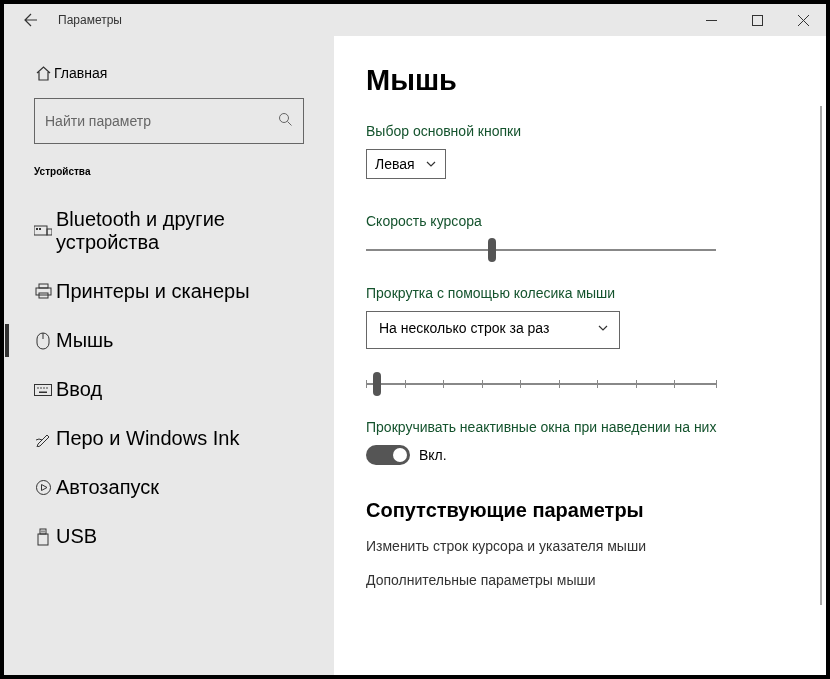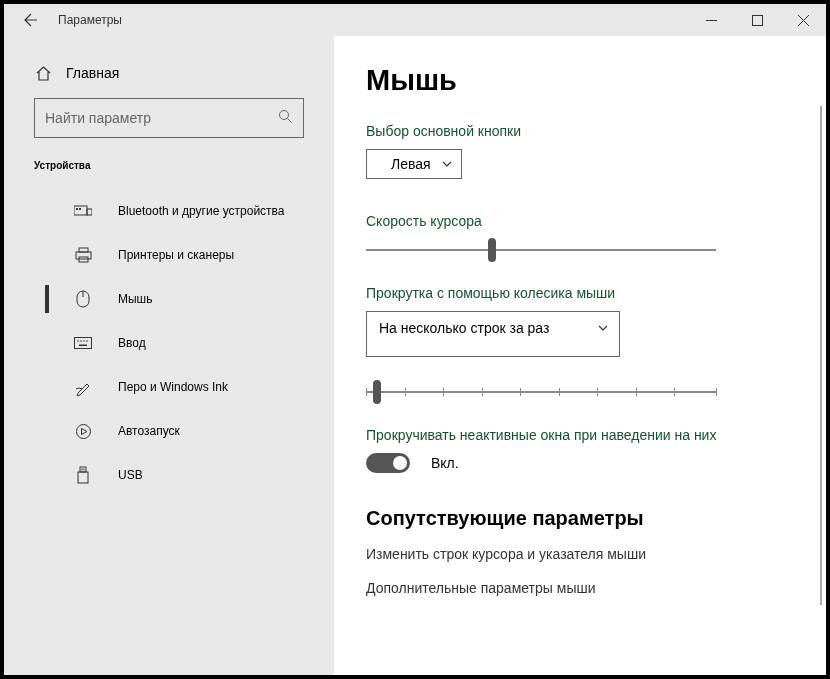--- a/index.html
+++ b/index.html
@@ -9,46 +9,46 @@
     .titlebar { height: 32px; display: flex; align-items: center; justify-content: space-between; background: #e8e8e8; }
     .titlebar-left { display: flex; align-items: center; gap: 18px; padding-left: 18px; }
     .back-arrow { width: 18px; height: 18px; display: flex; align-items: center; justify-content: center; cursor: pointer; }
     .app-title { font-size: 12px; color: #333; }
     .titlebar-right { display: flex; }
     .titlebar-btn { width: 46px; height: 32px; display: flex; align-items: center; justify-content: center; cursor: pointer; }
     
     .content { flex: 1; display: flex; overflow: hidden; }
     
     .sidebar { width: 330px; background: #e8e8e8; padding: 20px 0 0 0; overflow-y: auto; }
-    .home-link { display: flex; align-items: center; gap: 14px; padding: 8px 22px 16px 30px; cursor: pointer; font-size: 14px; }
-    .search-box { margin: 0 30px 22px 30px; border: 1px solid #666; height: 40px; display: flex; align-items: center; padding: 0 10px; background: #e8e8e8; }
+    .home-link { display: flex; align-items: center; gap: 2px; padding: 8px 22px 16px 30px; cursor: pointer; font-size: 14px; }
+    .search-box { margin: 0 30px 22px 30px; border: 1px solid #666; height: 46px; display: flex; align-items: center; padding: 0 10px; background: #e8e8e8; }
     .search-input { flex: 1; border: none; background: transparent; font-size: 14px; outline: none; color: #666; }
     .search-input::placeholder { color: #666; }
     .category-title { padding: 0 30px 18px 30px; font-size: 10px; font-weight: 600; }
     
-    .nav-item { display: flex; align-items: center; gap: 26px; padding: 13px 30px; cursor: pointer; font-size: 12px; position: relative; margin-left: 40px; }
+    .nav-item { display: flex; align-items: center; gap: 4px; padding: 13px 30px; cursor: pointer; font-size: 20px; position: relative; }
     .nav-item.selected::before { content: ""; position: absolute; left: 1px; top: 8px; bottom: 8px; width: 4px; background: #333; }
     .nav-icon { width: 18px; height: 18px; display: flex; align-items: center; justify-content: center; flex-shrink: 0; }
     
     .main { flex: 1; padding: 28px 32px; overflow-y: auto; position: relative; }
     .main-scroll-indicator { position: absolute; right: 4px; top: 70px; bottom: 70px; width: 2px; background: #aaa; }
     .page-title { font-size: 29px; font-weight: 600; margin-bottom: 26px; }
     
     .setting-group { margin-bottom: 34px; }
     .setting-label { font-size: 14px; color: #14532d; margin-bottom: 10px; }
     
-    .dropdown { display: inline-flex; align-items: center; gap: 10px; border: 1px solid #666; padding: 6px 8px 6px 24px; font-size: 14px; cursor: pointer; background: #fff; }
-    .dropdown.wide { padding: 8px 10px 20px 12px; gap: 48px; }
+    .dropdown { display: inline-flex; align-items: center; gap: 10px; border: 1px solid #666; padding: 6px 8px 6px 8px; font-size: 14px; cursor: pointer; background: #fff; }
+    .dropdown.wide { padding: 8px 10px 12px 12px; gap: 48px; }
     .chevron { width: 12px; height: 12px; }
     
     .slider-track { width: 350px; height: 2px; background: #888; position: relative; margin-top: 20px; }
     .slider-thumb { position: absolute; top: 50%; transform: translate(-50%, -50%); width: 8px; height: 24px; background: #555; border-radius: 4px; cursor: pointer; }
     .slider-tick { position: absolute; top: -3px; width: 1px; height: 8px; background: #888; }
     
-    .toggle-row { display: flex; align-items: center; gap: 21px; }
+    .toggle-row { display: flex; align-items: center; gap: 9px; }
     .toggle { width: 44px; height: 20px; background: #555; border-radius: 10px; position: relative; cursor: pointer; }
     .toggle-knob { position: absolute; right: 3px; top: 3px; width: 14px; height: 14px; background: #fff; border-radius: 50%; }
     .toggle-label { font-size: 14px; }
     
     .section-heading { font-size: 20px; font-weight: 600; margin-bottom: 16px; margin-top: 8px; }
     .link-text { font-size: 14px; color: #333; margin-bottom: 18px; cursor: pointer; }
   </style>
 </head>
 <body>
 

